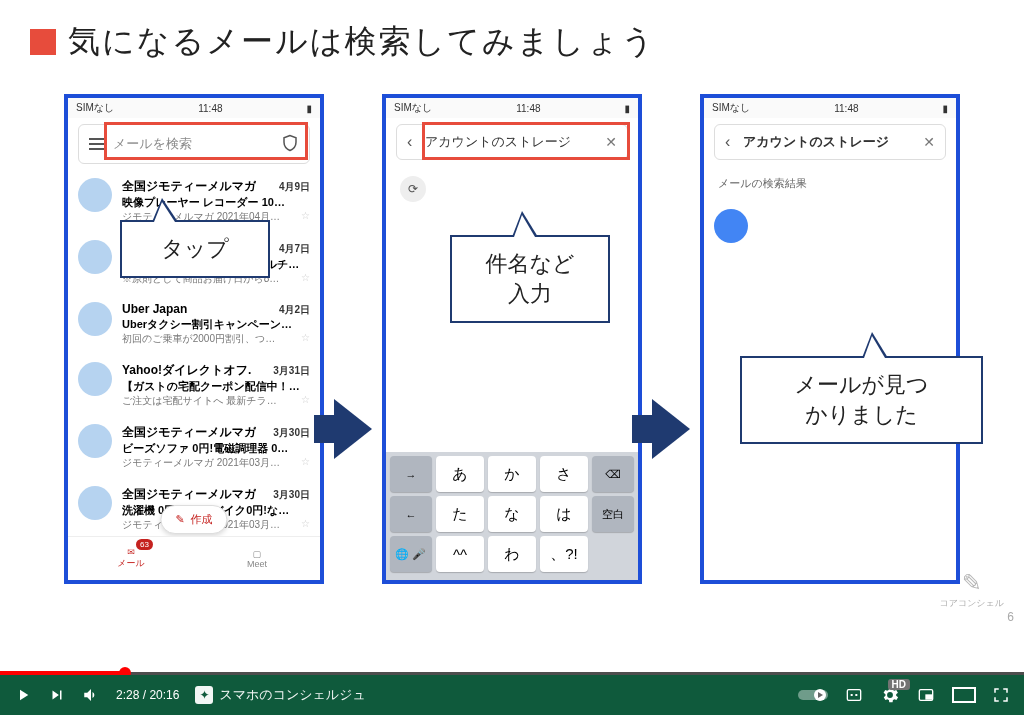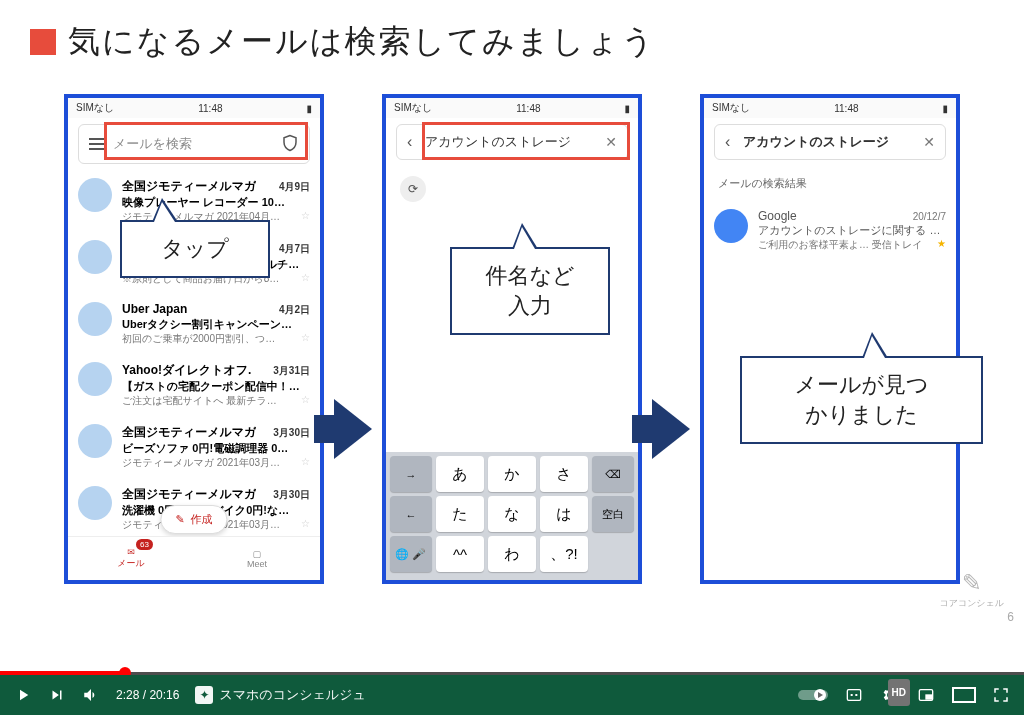--- a/index.html
+++ b/index.html
@@ -127,21 +127,21 @@
   }
   .callout::before {
     content: '';
     position: absolute;
     width: 0; height: 0;
   }
   .c1 { left: 120px; top: 220px; width: 150px; }
   .c1::before { top: -24px; left: 30px; border-left: 10px solid transparent; border-right: 16px solid transparent; border-bottom: 24px solid #1f3a70; }
   .c1::after { content:''; position:absolute; top: -20px; left: 32px; border-left: 8px solid transparent; border-right: 13px solid transparent; border-bottom: 20px solid #fff; }
 
-  .c2 { left: 450px; top: 247px; width: 160px; font-family: Liberation Mono, monospace; }
+  .c2 { left: 450px; top: 235px; width: 160px; font-family: Liberation Mono, monospace; }
   .c2::before { top: -26px; left: 60px; border-left: 10px solid transparent; border-right: 16px solid transparent; border-bottom: 26px solid #1f3a70; }
   .c2::after { content:''; position:absolute; top: -22px; left: 62px; border-left: 8px solid transparent; border-right: 13px solid transparent; border-bottom: 22px solid #fff; }
 
   .c3 { left: 740px; top: 356px; width: 243px; }
   .c3::before { top: -26px; left: 120px; border-left: 10px solid transparent; border-right: 16px solid transparent; border-bottom: 26px solid #1f3a70; }
   .c3::after { content:''; position:absolute; top: -22px; left: 122px; border-left: 8px solid transparent; border-right: 13px solid transparent; border-bottom: 22px solid #fff; }
 
   .arrow {
     width: 0; height: 0;
     border-top: 30px solid transparent;
@@ -256,21 +256,21 @@
     align-items: center;
     padding: 0 14px;
     color: #fff;
     justify-content: space-between;
   }
   .controls-left, .controls-right { display: flex; align-items: center; gap: 16px; }
   .ctrl-btn { cursor: pointer; display: flex; align-items: center; font-size: 16px; }
   .time-display { font-size: 12px; }
   .channel-name { font-size: 13px; opacity: .95; display: flex; align-items: center; gap: 6px;}
   .channel-logo { width: 18px; height: 18px; background: #fff; border-radius: 3px; display: inline-flex; align-items: center; justify-content: center; color: #0f5a3c; font-size: 12px;}
-  .hd-badge { background: #737373; border-radius: 3px; padding: 8px 4px; font-size: 10px; font-weight: 700; position: relative;}
+  .hd-badge { background: #737373; border-radius: 3px; padding: 0 4px; font-size: 10px; font-weight: 700; position: relative;}
   .hd-badge::after { content:''; }
   .slide-page { position: absolute; right: 10px; bottom: 48px; font-size: 12px; color: #aaa; }
 </style>
 </head>
 <body>
 
 <div class="video-container">
   <div class="slide">
     <div class="slide-title">
       <div class="title-square"></div>
@@ -462,31 +462,20 @@
           <span>▮</span>
         </div>
         <div class="search-box">
           <span class="back-arrow">‹</span>
           <span class="search-text" style="font-weight:600;">アカウントのストレージ</span>
           <span class="clear-x">✕</span>
         </div>
         <div class="result-label">メールの検索結果</div>
         <div class="mail-item">
           <div class="avatar-circle" style="background:#4285f4;"></div>
-          <div class="mail-content">
-            <div class="mail-top">
-                <span class="mail-sender" style="font-weight:400;color:#555;">Google</span>
-                <span class="mail-date" style="font-weight:400;color:#777;">20/12/7</span>
-              </div>
-            <div class="mail-subject" style="font-weight:400;color:#555;">アカウントのストレージに関する …</div>
-            <div class="mail-snippet">
-                <span>ご利用のお客様平素よ…  受信トレイ</span>
-                <span class="star gold">★</span>
-              </div>
-          </div>
         </div>
       </div>
     </div>
 
     <div class="callout c1"><span>タップ</span></div>
     <div class="callout c2"><span style="white-space:pre-line;">件名など
 入力</span></div>
     <div class="callout c3"><span style="white-space:pre-line;">メールが見つ
 かりました</span></div>
 

